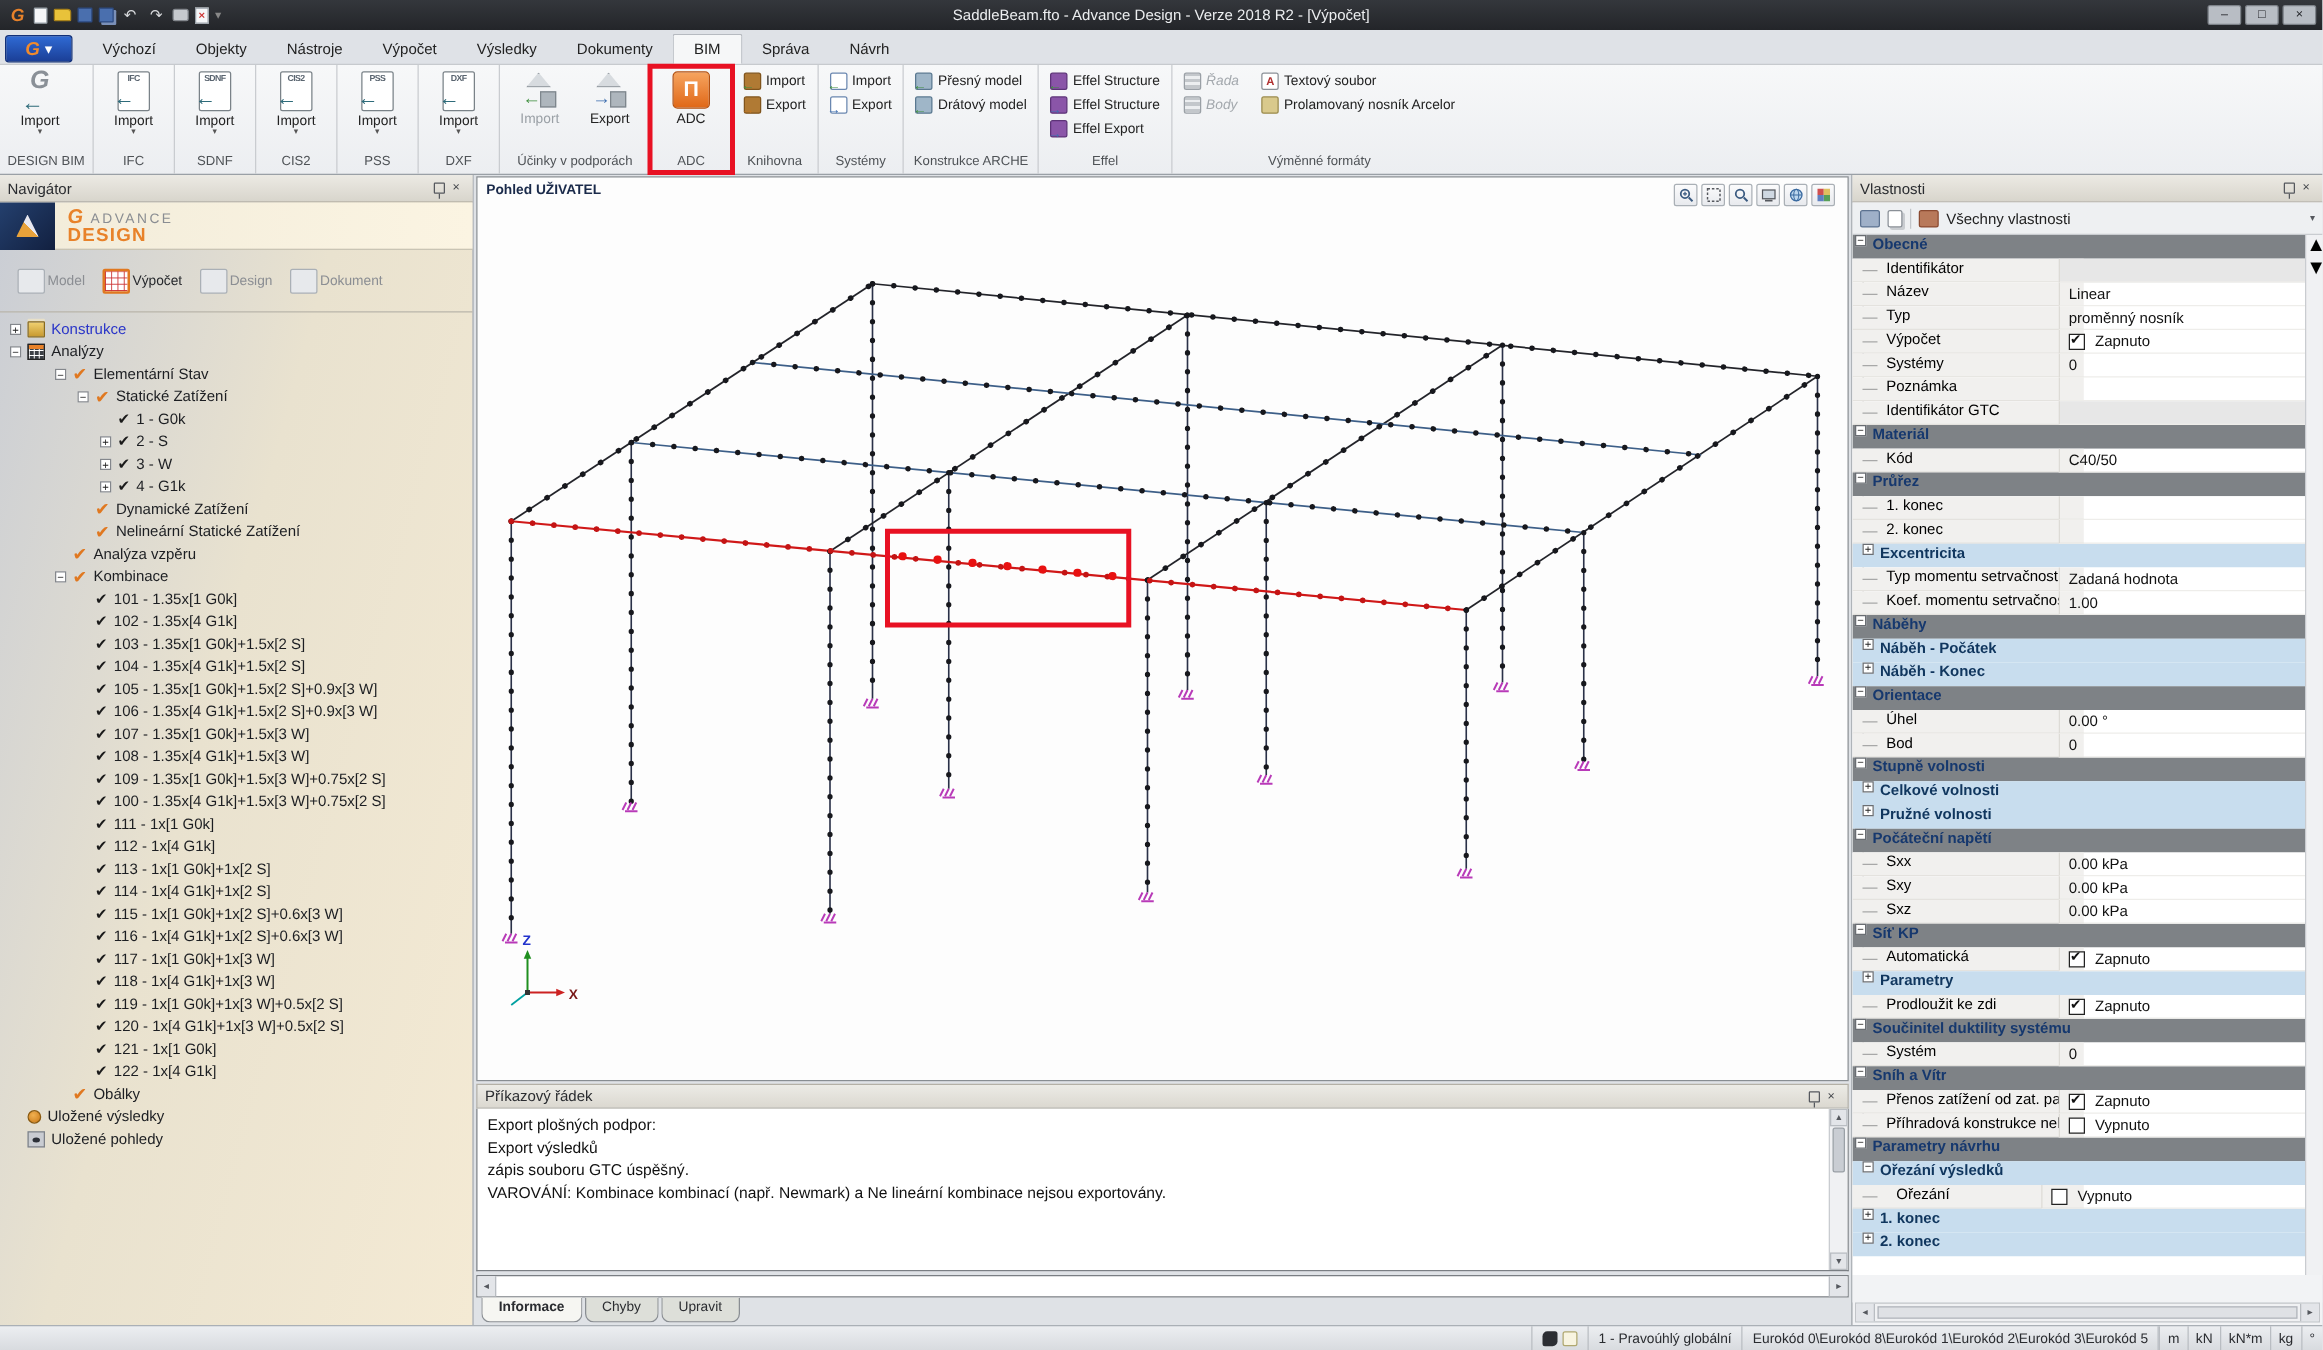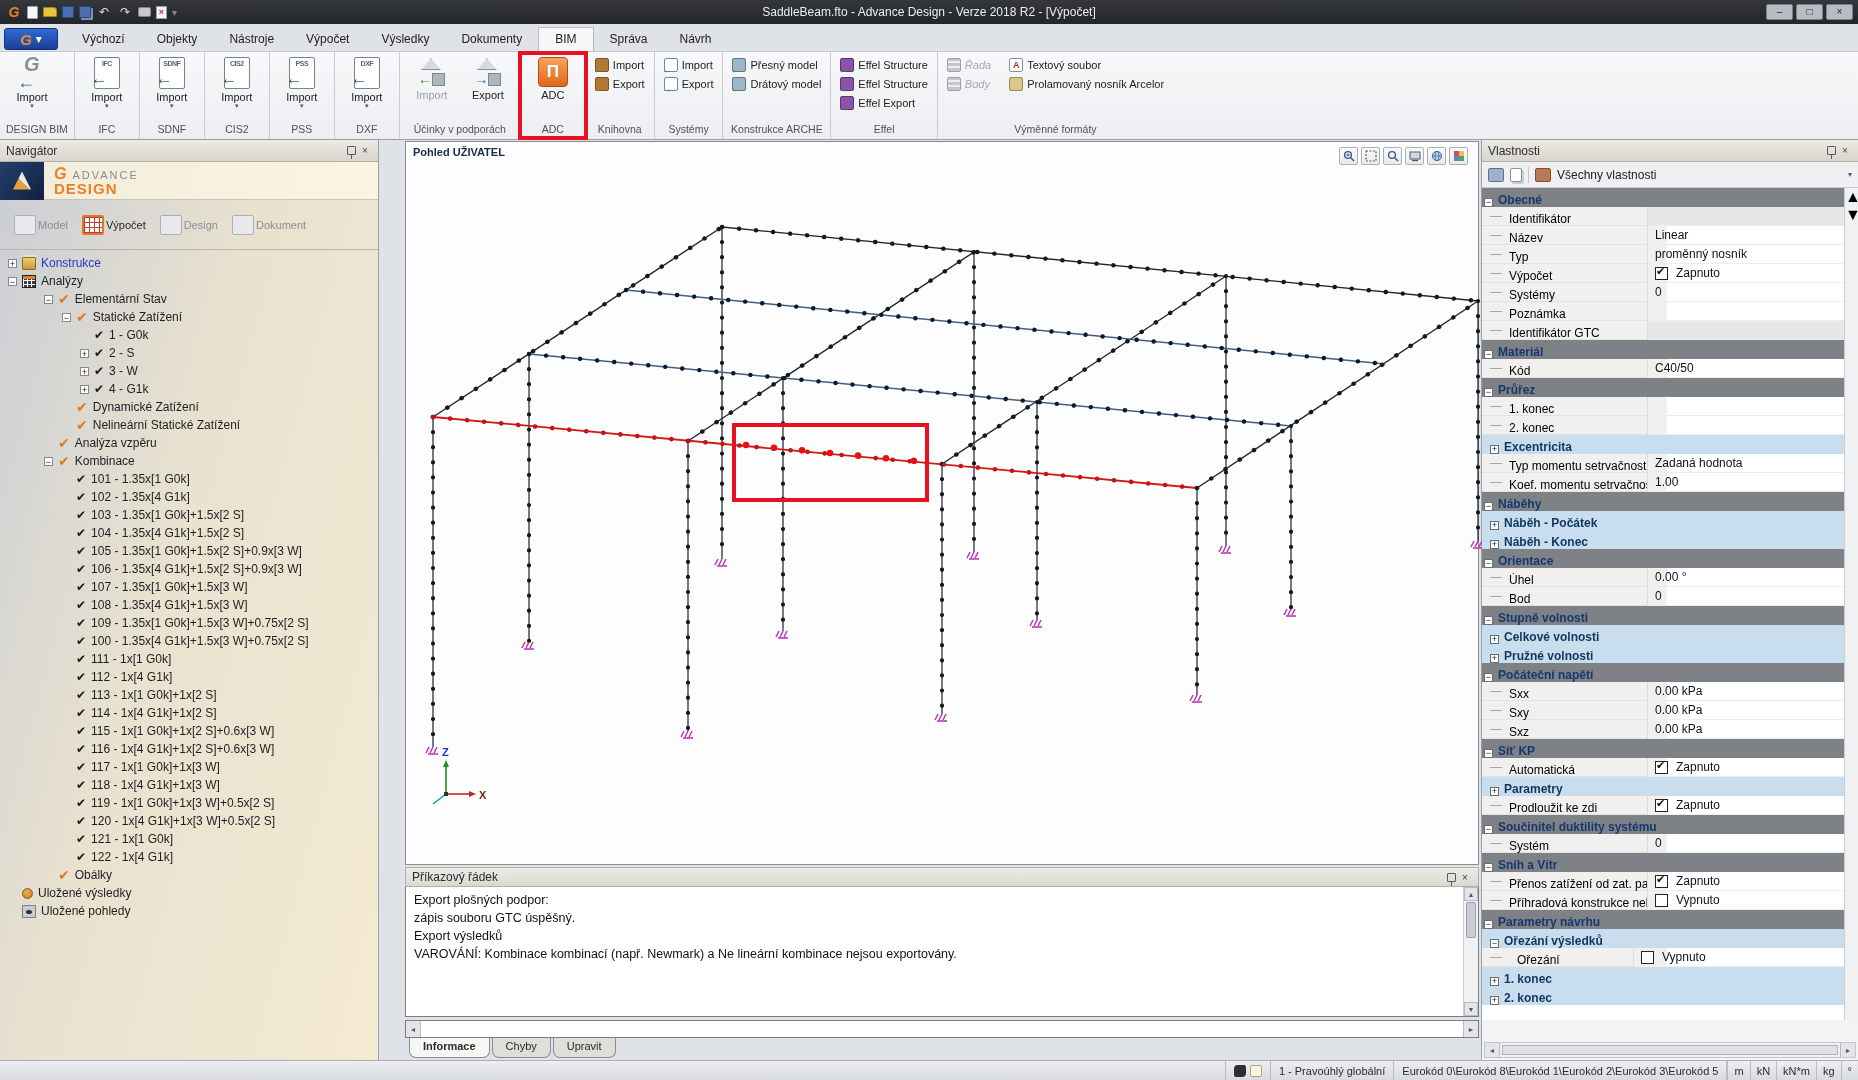--- a/index.html
+++ b/index.html
@@ -99,21 +99,21 @@
   .ticon.calc { display:inline-block; background:#3c4046; border:1px solid #222; background-image:linear-gradient(#e8822a 3px,transparent 3px),linear-gradient(90deg,#fff 1px,transparent 1px),linear-gradient(#fff 1px,transparent 1px); background-size:100% 100%,4px 4px,4px 4px; }
   .ticon.pin2 { display:inline-block; background:radial-gradient(circle at 40% 35%,#f0b050,#c87818); border-radius:50%; width:11px; height:11px; border:1px solid #8a5a10; }
   .ticon.views { display:inline-block; background:#c9ccd2; border:1px solid #7e8288; position:relative; }
   .ticon.views::after { content:""; position:absolute; left:3px; top:4px; width:6px; height:4px; background:#2c3038; border-radius:50%; }
   .tchk { display:none; margin-right:5px; font-size:12px; line-height:12px; flex:0 0 auto; }
   .tchk.orange { display:inline; color:#e07820; font-size:14px; }
   .tchk.black { display:inline; color:#1a1a1a; }
   .tlabel.blue { color:#2a35c8; }
 
   
-  .center { flex:1; display:flex; flex-direction:column; min-width:0; background:#dfe2e6;padding-left:24px; }
+  .center { flex:1; display:flex; flex-direction:column; min-width:0; background:#dfe2e6; }
   .viewport { height:724px; margin:1px 2px 0 2px; background:#fdfdfd; border:1px solid #888d92; position:relative; flex:0 0 auto; }
   .vplabel { position:absolute; left:7px; top:4px; font-size:11px; font-weight:bold; color:#1a2a4a; z-index:3; }
   .vptools { position:absolute; right:10px; top:5px; display:flex; gap:3px; z-index:3; }
   .vpt { width:19px; height:18px; background:linear-gradient(#fbfbfc,#e8eaee); border:1px solid #aab0b6; border-radius:2px; display:flex; align-items:center; justify-content:center; }
   .redrect { position:absolute; left:326px; top:281px; width:197px; height:79px; border:4px solid #e81123; z-index:4; }
   .cmd { flex:1; display:flex; flex-direction:column; margin:2px; min-height:0; }
   .cmdtitle { height:20px; display:flex; align-items:center; padding:0 6px; font-size:12px; color:#2a2c30; background:linear-gradient(#ecebe6,#dbd8d0); border:1px solid #b4b0a6; flex:0 0 auto; }
   .cmdtext { flex:1; background:#fff; border:1px solid #7a7e83; border-top:none; position:relative; padding:4px 20px 2px 8px; overflow:hidden; }
   .cmdline { font-size:12.5px; color:#111; line-height:18px; white-space:nowrap; }
   .vsb { position:absolute; right:0; top:0; bottom:0; width:15px; background:#f0f1f3; border-left:1px solid #c9ccd0; display:flex; flex-direction:column; }
@@ -131,21 +131,21 @@
   .props { width:377px; flex:0 0 auto; display:flex; flex-direction:column; background:#f2f3f5; border-left:1px solid #9aa0a6; }
   .ptoolbar { height:26px; display:flex; align-items:center; gap:6px; padding:0 6px; border-bottom:1px solid #c9ccd0; background:#eef0f2; flex:0 0 auto; }
   .ptico { width:16px; height:14px; border-radius:2px; }
   .ptico.save { background:#9fb0c8; border:1px solid #5c7290; }
   .ptico.copy { background:#fff; border:1px solid #8a9097; box-shadow:2px 2px 0 #c9ccd0; width:12px; height:14px; }
   .ptico.filt { background:#b8795a; border:1px solid #8a4a30; }
   .ptsep { width:1px; height:16px; background:#c2c5c9; }
   .pfilter { font-size:12px; color:#222; flex:1; }
   .pgridwrap { height:832px; position:relative; overflow:hidden; flex:0 0 auto; background:#fff; }
   .pgrid { margin-right:14px; }
-  .prow { height:19px; display:flex; align-items:flex-end; font-size:12px; position:relative; }
+  .prow { height:19px; display:flex; align-items:flex-start; font-size:12px; position:relative; }
   .prow.sec { background:#7e8286; color:#16386e; font-weight:bold; }
   .prow.sub, .prow.sub2 { background:#c8ddee; color:#10365e; font-weight:bold; }
   .prow.row, .prow.row2 { background:#fff; }
   .prow.row::before, .prow.row2::before { content:""; position:absolute; left:8px; top:0; height:100%; border-left:1px solid #a8a8a8; }
   .prow.row::after, .prow.row2::after { content:""; position:absolute; left:8px; top:9px; width:12px; border-top:1px solid #a8a8a8; }
   .pexp { width:9px; height:9px; border:1px solid #6a6e73; background:#fff; margin:0 5px 0 3px; position:relative; flex:0 0 auto; visibility:hidden; }
   .prow.sub .pexp, .prow.sub2 .pexp { margin-left:8px; }
   .prow.sec .pexp { margin-left:2px; }
   .pexp.plus, .pexp.minus { visibility:visible; }
   .pexp.plus::before, .pexp.minus::before { content:"+"; position:absolute; left:0; top:-2px; width:7px; text-align:center; font-size:9px; font-weight:normal; color:#222; }
@@ -912,22 +912,22 @@
           <span style="flex:1;"></span>
           <span class="phicon">
               <span class="pin"></span>
             </span>
           <span class="phicon">×</span>
         </div>
         <div class="cmdtext">
           <div>
 
           <div class="cmdline">Export plošných podpor:</div>
+              <div class="cmdline">Export výsledků</div>
               <div class="cmdline">zápis souboru GTC úspěšný.</div>
-              <div class="cmdline">Export výsledků</div>
               <div class="cmdline">VAROVÁNÍ: Kombinace kombinací (např. Newmark) a Ne lineární kombinace nejsou exportovány.</div>
             </div>
           <div class="vsb">
             <div class="sbtn">▲</div>
             <div class="sthumb"></div>
             <div class="strack"></div>
             <div class="sbtn">▼</div>
           </div>
         </div>
         <div class="cmdinput">

